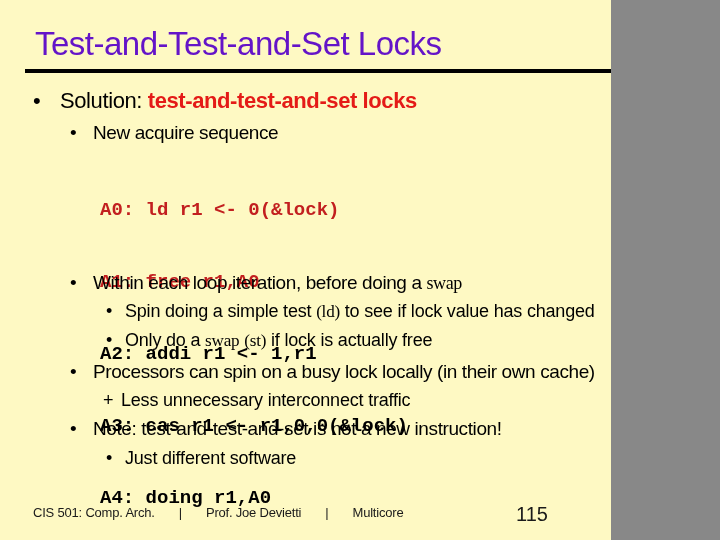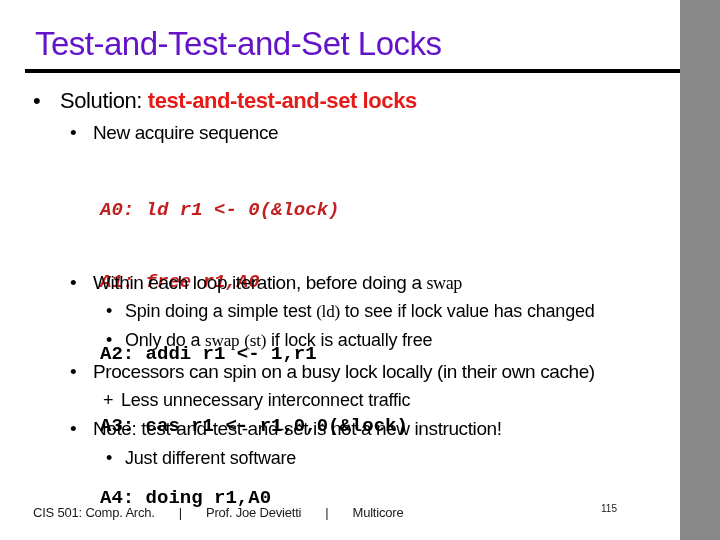--- a/index.html
+++ b/index.html
@@ -1,18 +1,18 @@
 <!DOCTYPE html>
 <html style="--color-title: #6414c8; --color-emphasis: #e41b17; --color-code_red: #c21f1f; --color-rule: #000000; --color-background: #ffffff;"><head>
 <meta charset="utf-8">
 <style>
   html,body{margin:0;padding:0;background:#888;}
   .slide{
-    position:relative;width:680px;height:540px;background:#ffffff;
-    font-family:"Liberation Sans",sans-serif;color:#000;overflow:hidden;
+    position:relative;width:604px;height:540px;background:#fef9c3;
+    font-family:"Liberation Sans",sans-serif;color:#000;overflow:hidden;padding-left:7px;
   }
   .title{
     position:absolute;left:35px;top:24px;
     font-size:33px;letter-spacing:-0.5px;line-height:40px;
     color:var(--color-title,#6414c8);
   }
   .rule{
     position:absolute;left:25px;top:69px;width:672px;height:4px;
     background:var(--color-rule,#000000);
   }
@@ -25,28 +25,28 @@
   .m-l2{width:23px;}
   .m-l3{width:19px;}
   .m-plus{width:18px;}
   .emphasis{font-weight:bold;color:var(--color-emphasis,#e41b17);}
   .mono{font-family:Liberation Serif, serif;font-size:0.95em;}
   .codeblock{
     position:absolute;left:100px;top:150px;
     font-family:"Liberation Mono",monospace;font-weight:bold;
     font-size:19px;line-height:24px;white-space:pre;letter-spacing:0;
   }
-  .codeline[data-color="red"]{color:var(--color-code_red,#c21f1f);font-style:italic;}
+  .codeline[data-color="red"]{color:var(--color-code_red,#c21f1f);}
   .codeline[data-color="black"]{color:#000;}
   .footer-left{
     position:absolute;left:33px;top:505px;display:flex;gap:24px;
     font-size:13px;color:#1a1a1a;letter-spacing:-0.2px;
   }
   .footer-page{
-    position:absolute;right:63px;top:503px;font-size:10px;color:#1a1a1a;
+    position:absolute;right:63px;top:503px;font-size:20px;color:#1a1a1a;
   }
 </style>
 </head>
 <body>
 
 <div class="slide">
 
   <div class="title">Test-and-Test-and-Set Locks</div>
   <div class="rule"></div>
 

